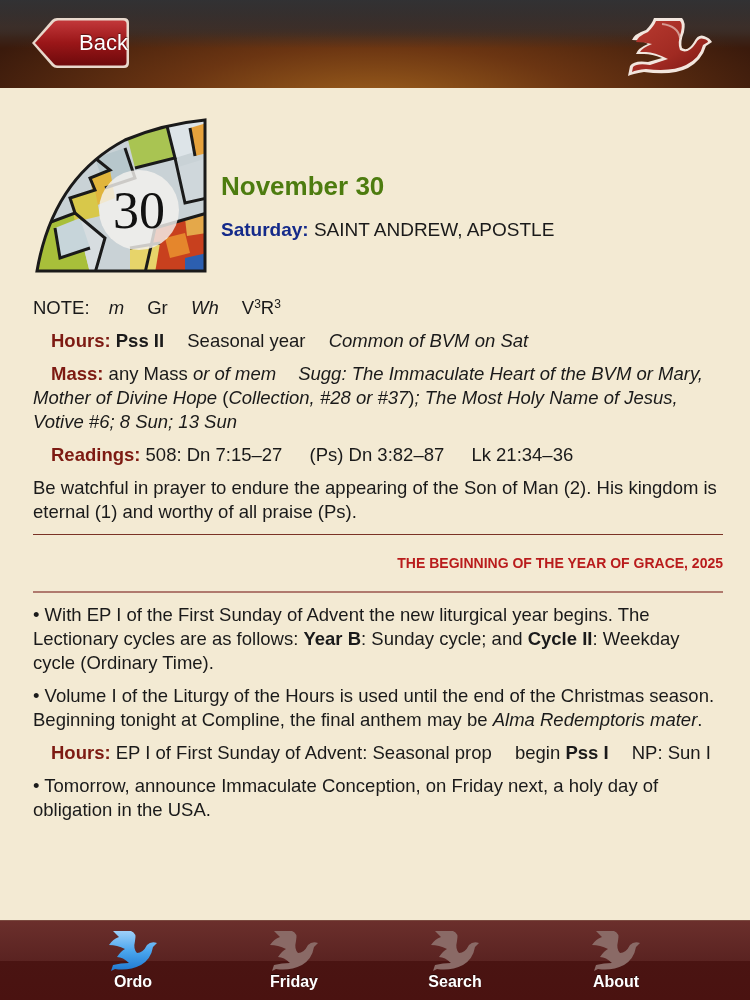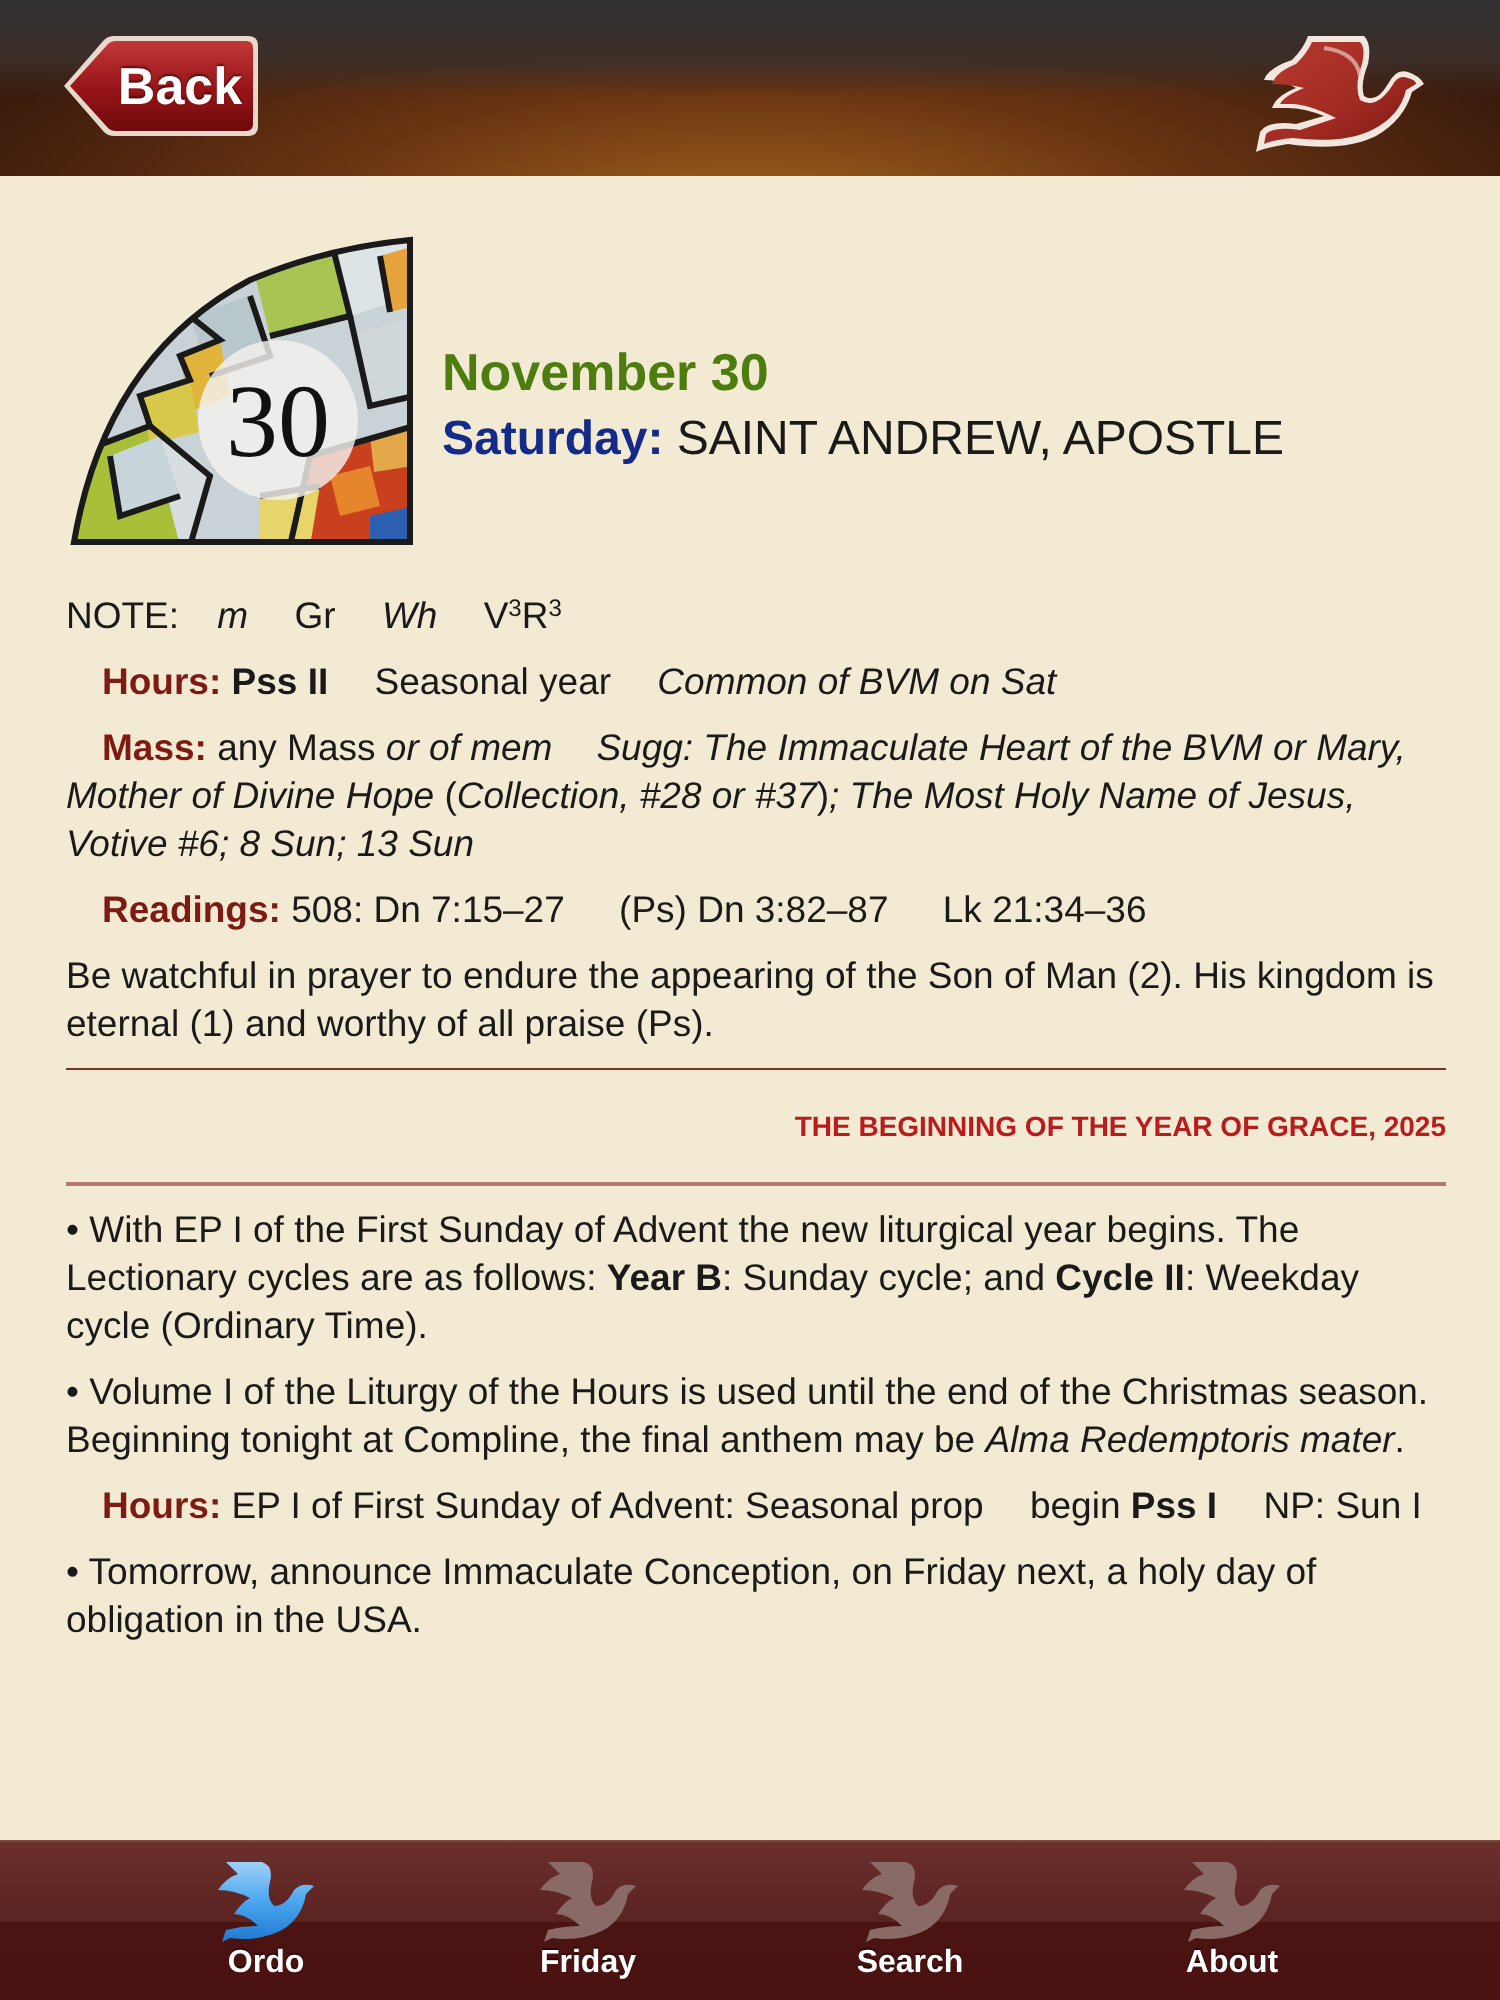--- a/index.html
+++ b/index.html
@@ -22,40 +22,40 @@
     content:""; position:absolute; left:0; right:0; top:0; height:38px;
     background:linear-gradient(180deg, rgba(50,50,52,0.95), rgba(60,45,40,0.6) 70%, rgba(0,0,0,0));
   }
   .back-btn {
     position:absolute; left:30px; top:17px; width:100px; height:52px;
     z-index:2; cursor:pointer;
   }
   .back-btn svg { position:absolute; left:0; top:0; }
   .back-label {
     position:absolute; left:22px; top:0; width:76px; height:52px;
-    line-height:52px; text-align:center;
-    color:#fff; font-weight:bold; font-size:26px;
+    line-height:52px; text-align:right;
+    color:#fff; font-weight:normal; font-size:22px;
     font-family:"Liberation Sans", sans-serif;
     text-shadow:0 -1px 1px rgba(0,0,0,0.5);
   }
   .title {
     position:absolute; left:176px; top:6px; width:400px; height:80px;
     line-height:80px; z-index:2;
     font-family:"Liberation Serif", serif;
     font-size:52px; letter-spacing:2px; color:#fbf6ee;
     text-shadow:0 2px 3px rgba(0,0,0,0.6);
   }
   .logo { position:absolute; left:622px; top:14px; z-index:2; }
 
   
   .content { position:absolute; left:0; top:88px; width:666px; height:832px; }
   .day-image { position:absolute; left:35px; top:30px; }
   .date-block { position:absolute; left:221px; top:83px; }
   .date-title { font-size:26px; font-weight:bold; color:#4d7c0f; line-height:30px; }
-  .weekday-line { font-size:24px; line-height:26px; margin-top:6px; }
+  .weekday-line { font-size:19px; line-height:26px; margin-top:16px; }
   .weekday-label { color:#142a8a; font-weight:bold; }
 
   .body-text { position:absolute; left:33px; top:208px; width:690px; font-size:18.5px; line-height:24px; }
   .para { margin:0 0 9px 0; }
   .lbl { color:#7d1a12; font-weight:bold;margin-left:18px; }
   .it { font-style:italic; }
   .b { font-weight:bold; }
   .sp { display:inline-block; width:22px; }
   sup { font-size:12px; vertical-align:top; position:relative; top:-4px; }
 

